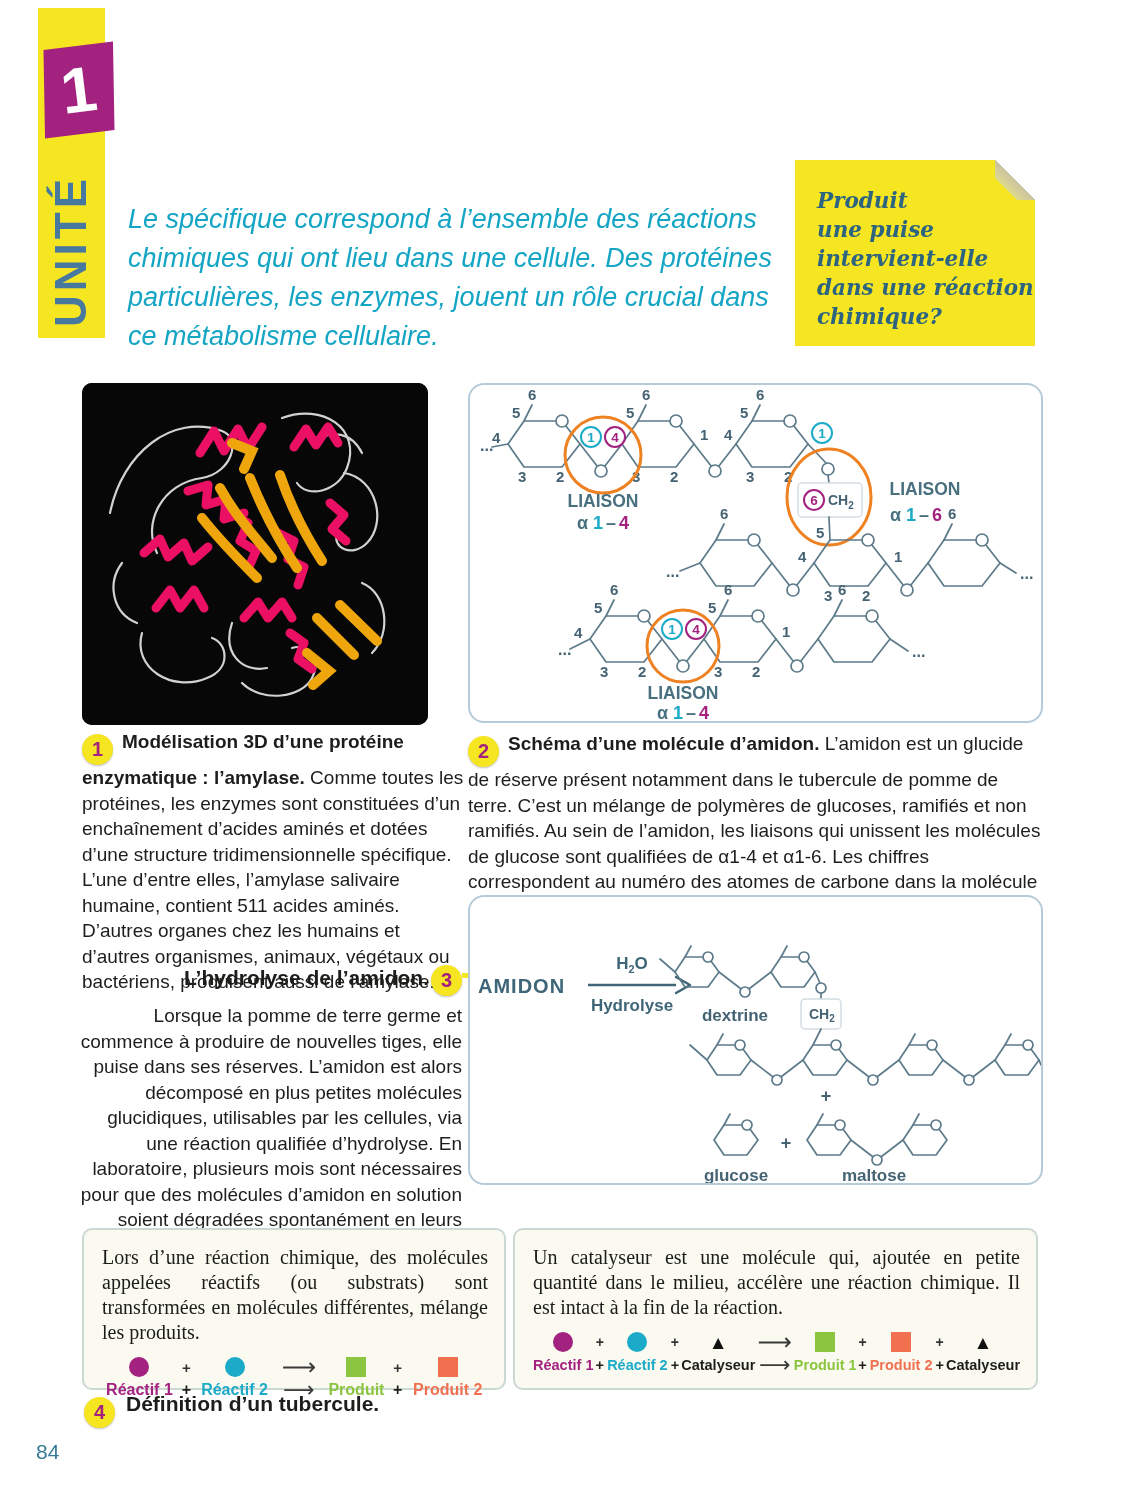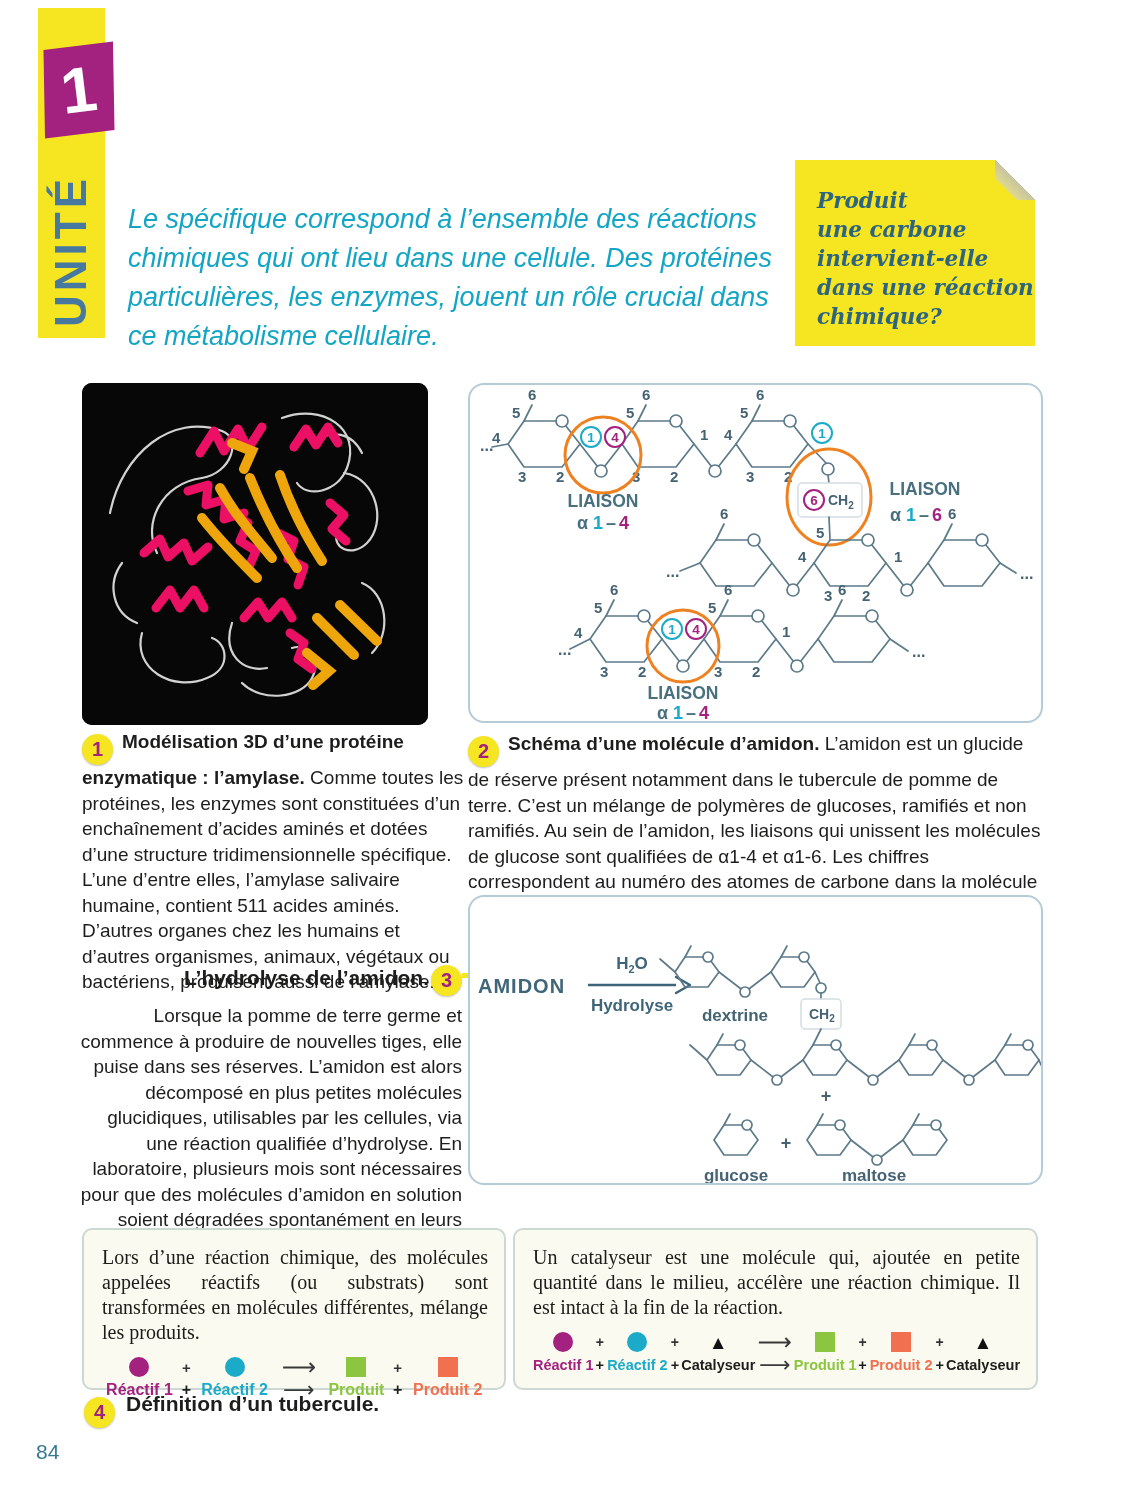--- a/index.html
+++ b/index.html
@@ -116,21 +116,21 @@
     <span>1</span>
   </div>
 
   <div class="title">
   </div>
   <div class="intro">Le spécifique correspond à l’ensemble des réactions chimiques qui ont lieu dans une cellule. Des protéines particulières, les enzymes, jouent un rôle crucial dans ce métabolisme cellulaire.</div>
 
   <div class="sticky">
     <div class="txt">
       <div>Produit</div>
-      <div>une carbone</div>
+      <div>une puise</div>
       <div>intervient-elle</div>
       <div>dans une réaction</div>
       <div>chimique?</div>
     </div>
   </div>
 
   <div class="protein">
     <svg width="346" height="342" viewBox="0 0 346 342">
       <rect width="346" height="342" fill="#070707"></rect>
       <g stroke="#e4e4e4" stroke-width="2.2" fill="none" stroke-linecap="round" opacity=".92">

